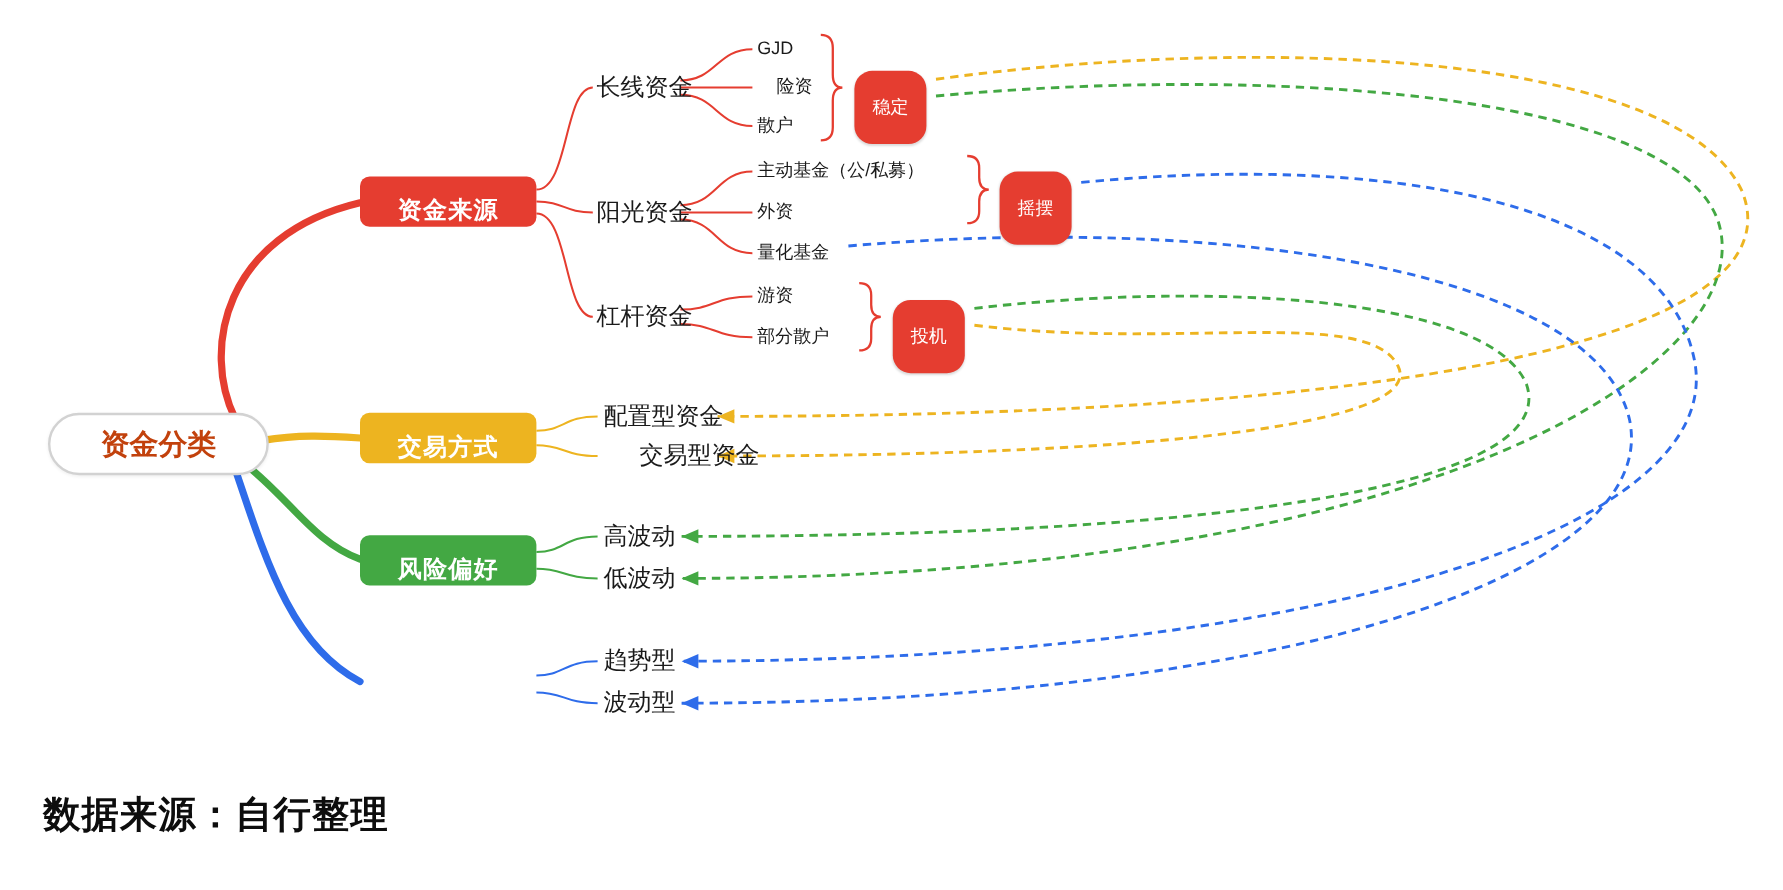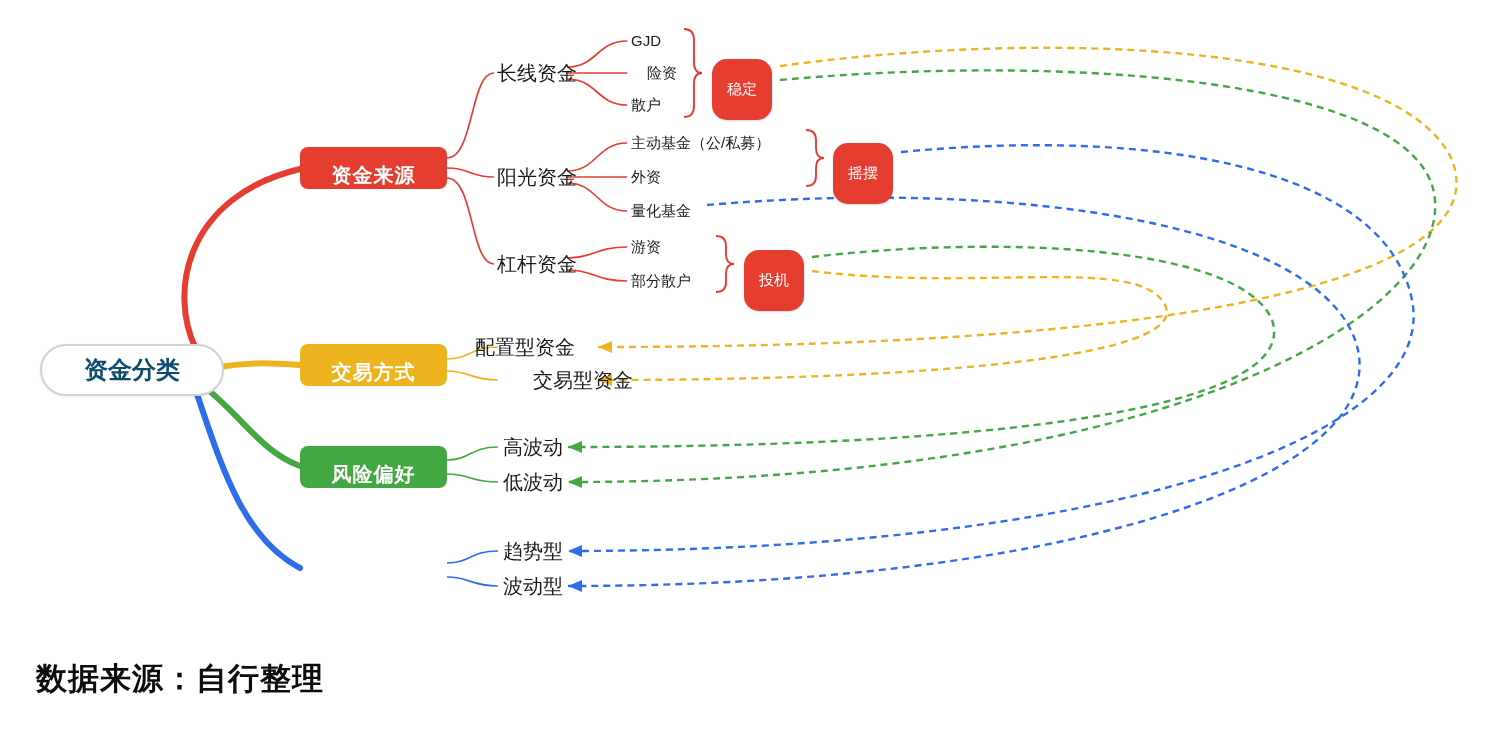--- a/index.html
+++ b/index.html
@@ -5,21 +5,21 @@
   html,body { margin:0; padding:0; background:#fff; }
   .canvas {
     position:relative; width:1486px; height:742px; background:#ffffff;
     font-family:"Liberation Sans", sans-serif; overflow:hidden;
   }
   .layer-svg { position:absolute; left:0; top:0; width:1486px; height:742px; z-index:0; }
   .node { position:absolute; display:flex; align-items:center; justify-content:center; z-index:2; }
   .root-node {
     left:40px; top:344px; width:180px; height:48px;
     background:#fff; border:2.5px solid #d2d2d2; border-radius:27px;
-    font-size:24px; font-weight:bold; color:#0c4a6e;
+    font-size:24px; font-weight:bold; color:#c2410c;
     box-shadow:0 1px 3px rgba(0,0,0,.07);
   }
   .branch-box {
     left:300px; width:147px; height:42px; border-radius:8px;
     color:#fff; font-size:20px; font-weight:bold; letter-spacing:1px;align-items:flex-end;
   }
   .bb-source { top:147px; background:var(--c-red); }
   .bb-trade  { top:344px; background:var(--c-yellow); }
   .bb-risk   { top:446px; background:var(--c-green); }
   .bb-opp    { top:549px; background:var(--c-blue); }
@@ -131,21 +131,21 @@
   <div class="leaf leaf-sm" style="left:631px; top:133px;">主动基金（公/私募）</div>
   <div class="leaf leaf-sm" style="left:631px; top:167px;">外资</div>
   <div class="leaf leaf-sm" style="left:631px; top:201px;">量化基金</div>
   <div class="leaf leaf-sm" style="left:631px; top:237px;">游资</div>
   <div class="leaf leaf-sm" style="left:631px; top:271px;">部分散户</div>
 
   <div class="badge" style="left:712px; top:59px;">稳定</div>
   <div class="badge" style="left:833px; top:143px;">摇摆</div>
   <div class="badge" style="left:744px; top:250px;">投机</div>
 
-  <div class="leaf" style="left:475px; top:337px;">配置型资金</div>
+  <div class="leaf" style="left:503px; top:337px;">配置型资金</div>
   <div class="leaf" style="left:533px; top:370px;text-align:right;">交易型资金</div>
 
   <div class="leaf" style="left:503px; top:437px;">高波动</div>
   <div class="leaf" style="left:503px; top:472px;">低波动</div>
 
   <div class="leaf" style="left:503px; top:541px;">趋势型</div>
   <div class="leaf" style="left:503px; top:576px;">波动型</div>
 
   <div class="caption">数据来源：自行整理</div>
 

